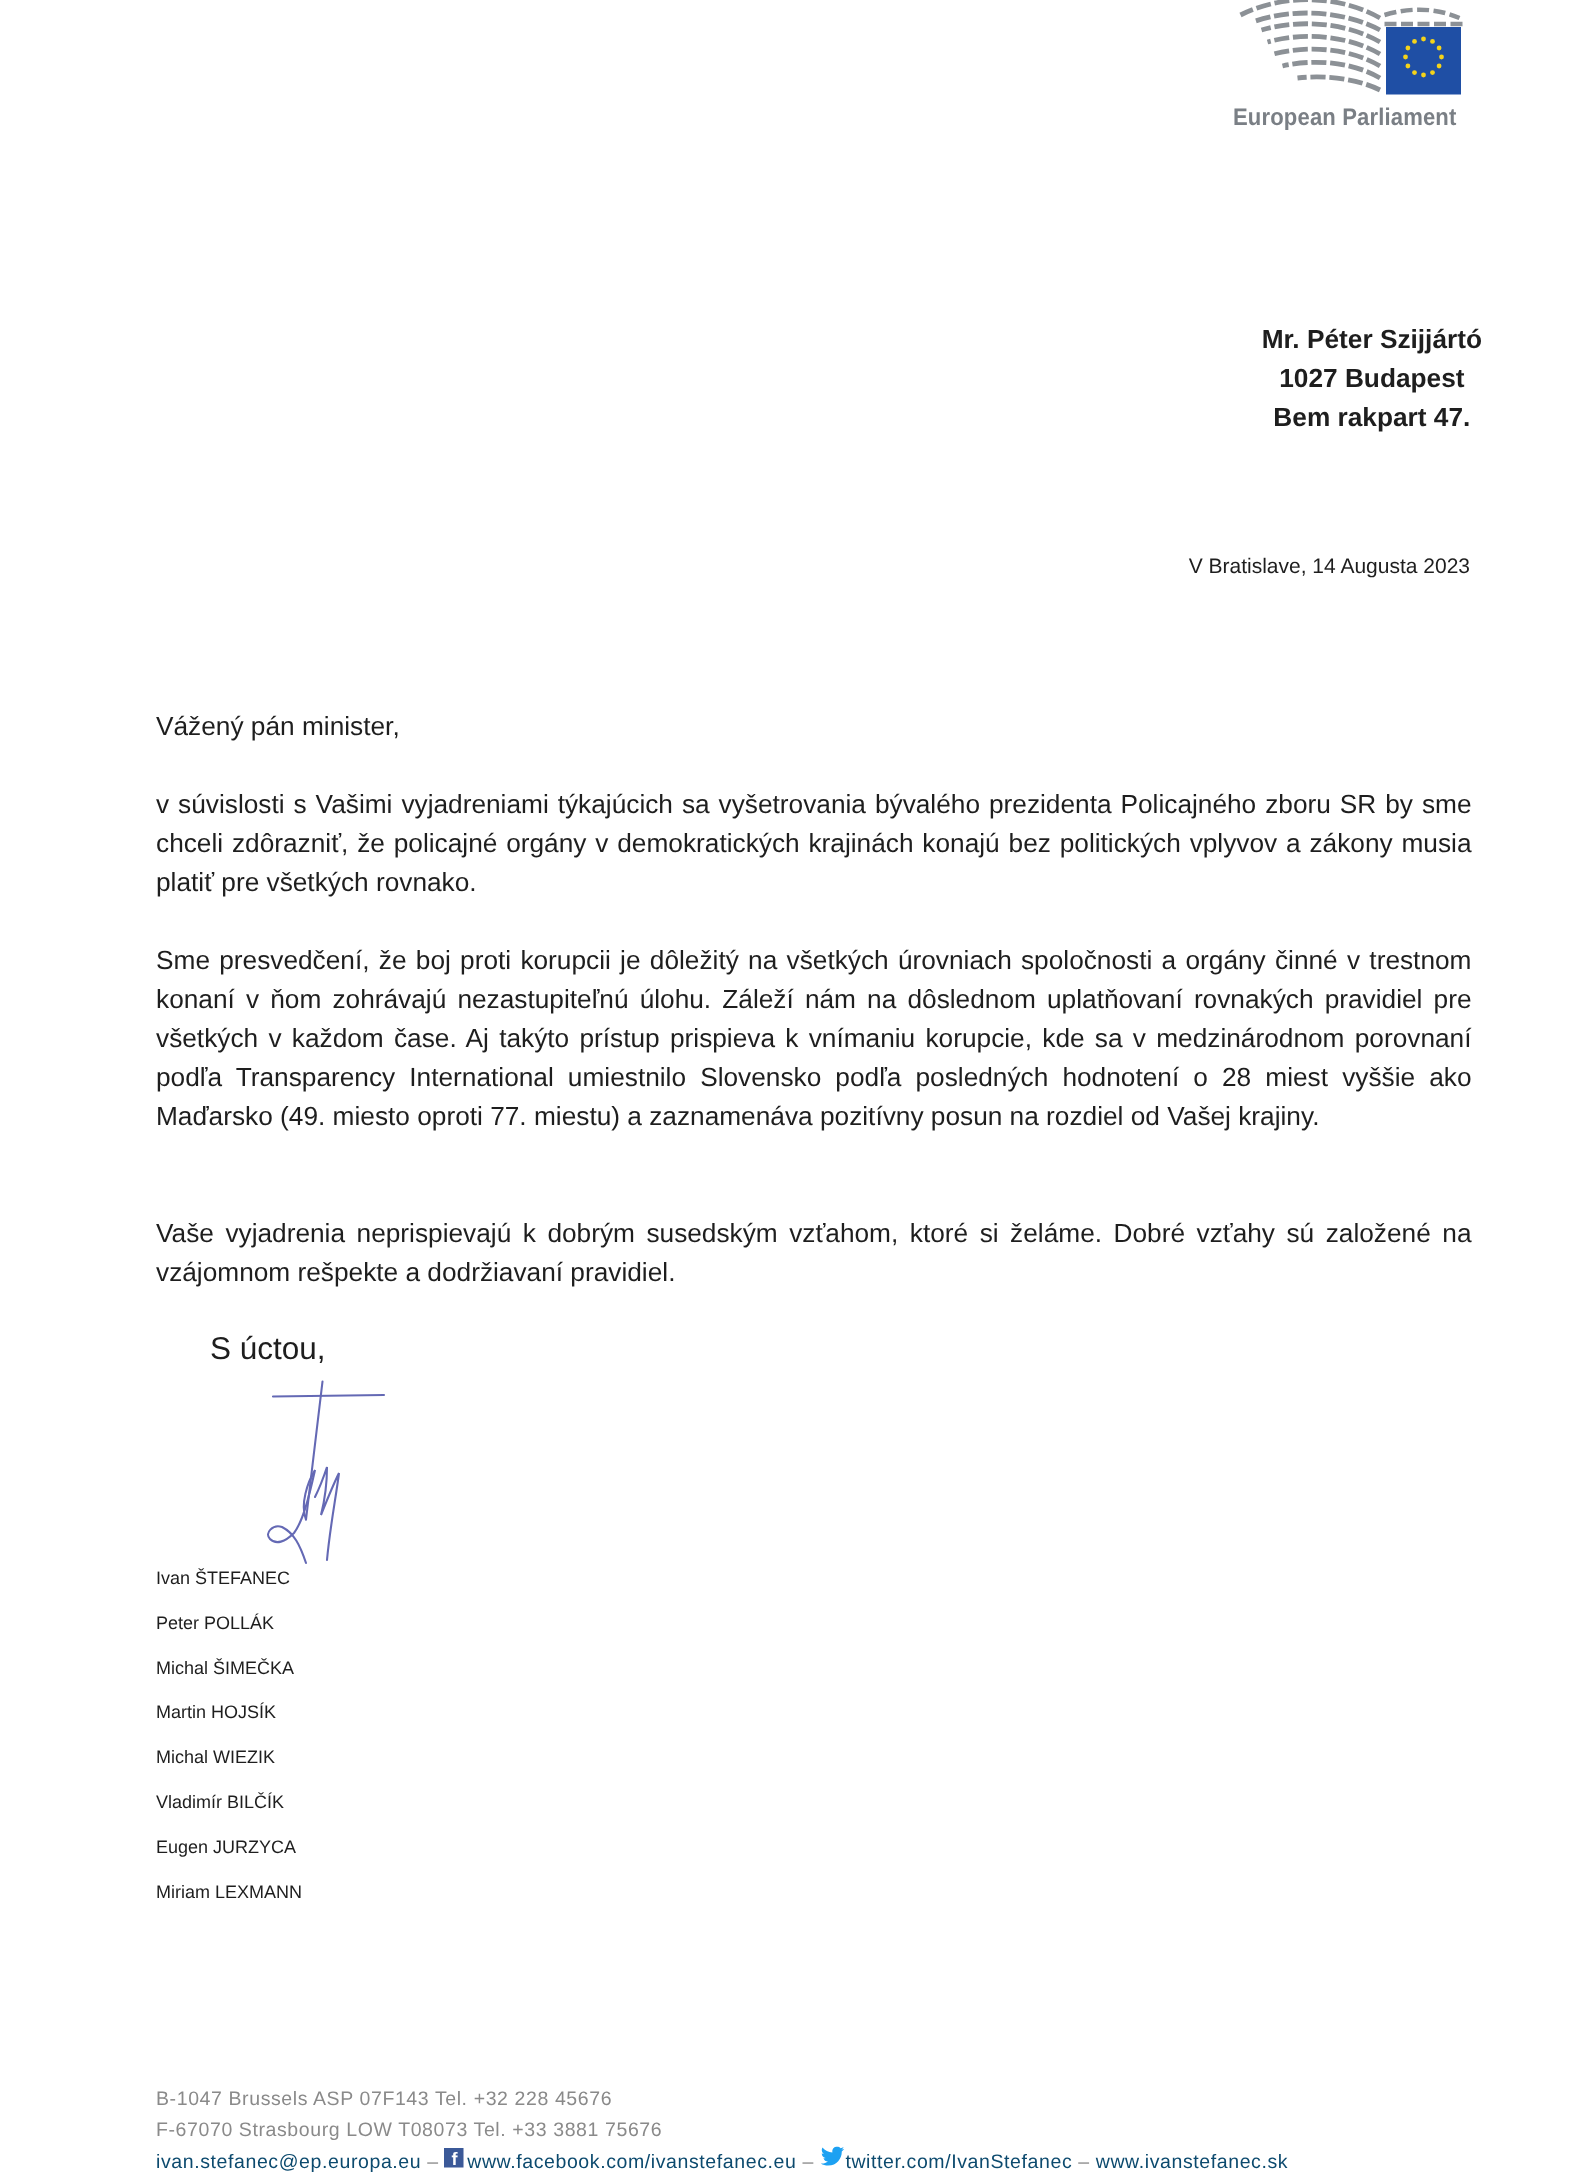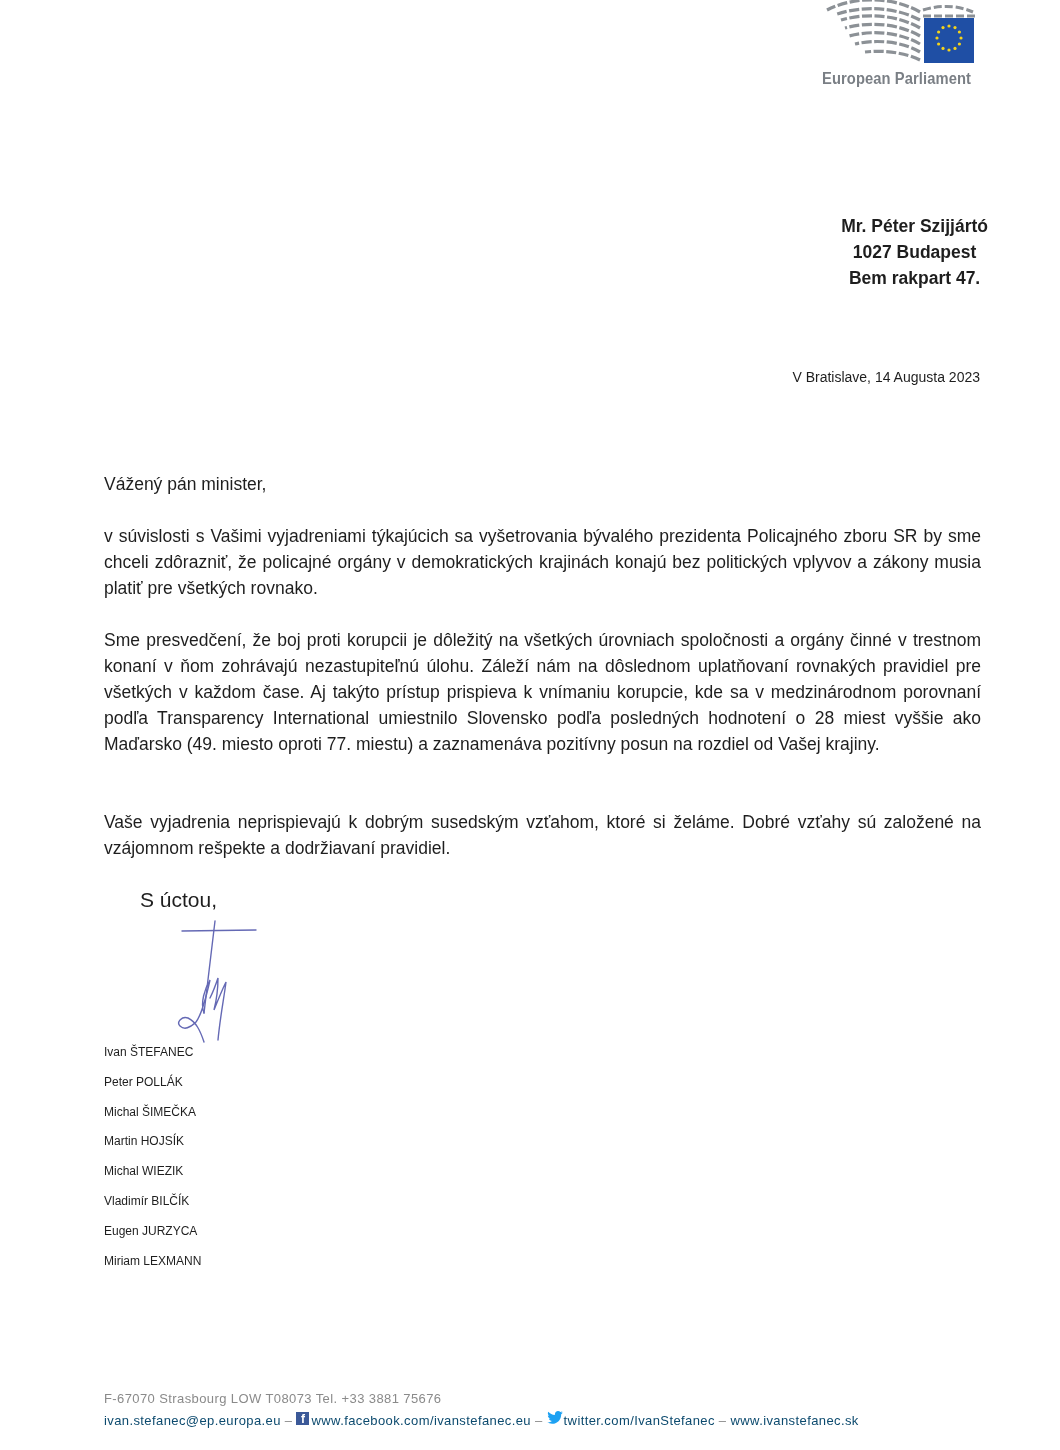--- a/index.html
+++ b/index.html
@@ -101,19 +101,20 @@
   <div>Peter POLLÁK</div>
   <div>Michal ŠIMEČKA</div>
   <div>Martin HOJSÍK</div>
   <div>Michal WIEZIK</div>
   <div>Vladimír BILČÍK</div>
   <div>Eugen JURZYCA</div>
   <div>Miriam LEXMANN</div>
 </div>
 
 <div class="footer">
+  <div>B-1047 Brussels ASP 07F143 Tel. +32 228 45676</div>
   <div>F-67070 Strasbourg LOW T08073 Tel. +33 3881 75676</div>
   <div>
     <a class="flink">ivan.stefanec@ep.europa.eu</a><span> – </span><span class="fb-icon">f</span><a class="flink">www.facebook.com/ivanstefanec.eu</a><span> – </span><span class="tw-icon"><svg width="16" height="13" viewBox="0 0 24 20">
           <path fill="#1da1f2" d="M24 2.4c-.9.4-1.8.6-2.8.8 1-.6 1.8-1.6 2.2-2.7-1 .6-2 1-3.1 1.2C19.4.7 18.1.1 16.7.1c-2.7 0-4.9 2.2-4.9 4.9 0 .4 0 .8.1 1.1C7.8 5.9 4.2 4 1.7 1 1.3 1.7 1 2.6 1 3.5c0 1.7.9 3.2 2.2 4.1-.8 0-1.6-.2-2.2-.6v.1c0 2.4 1.7 4.4 3.9 4.8-.4.1-.8.2-1.3.2-.3 0-.6 0-.9-.1.6 2 2.4 3.4 4.6 3.4-1.7 1.3-3.8 2.1-6.1 2.1-.4 0-.8 0-1.2-.1 2.2 1.4 4.8 2.2 7.5 2.2 9.1 0 14-7.5 14-14v-.6c1-.7 1.8-1.6 2.5-2.6z"></path>
         </svg></span><a class="flink">twitter.com/IvanStefanec</a><span> – </span><a class="flink">www.ivanstefanec.sk</a>
   </div>
 </div>
 
 </body></html>

